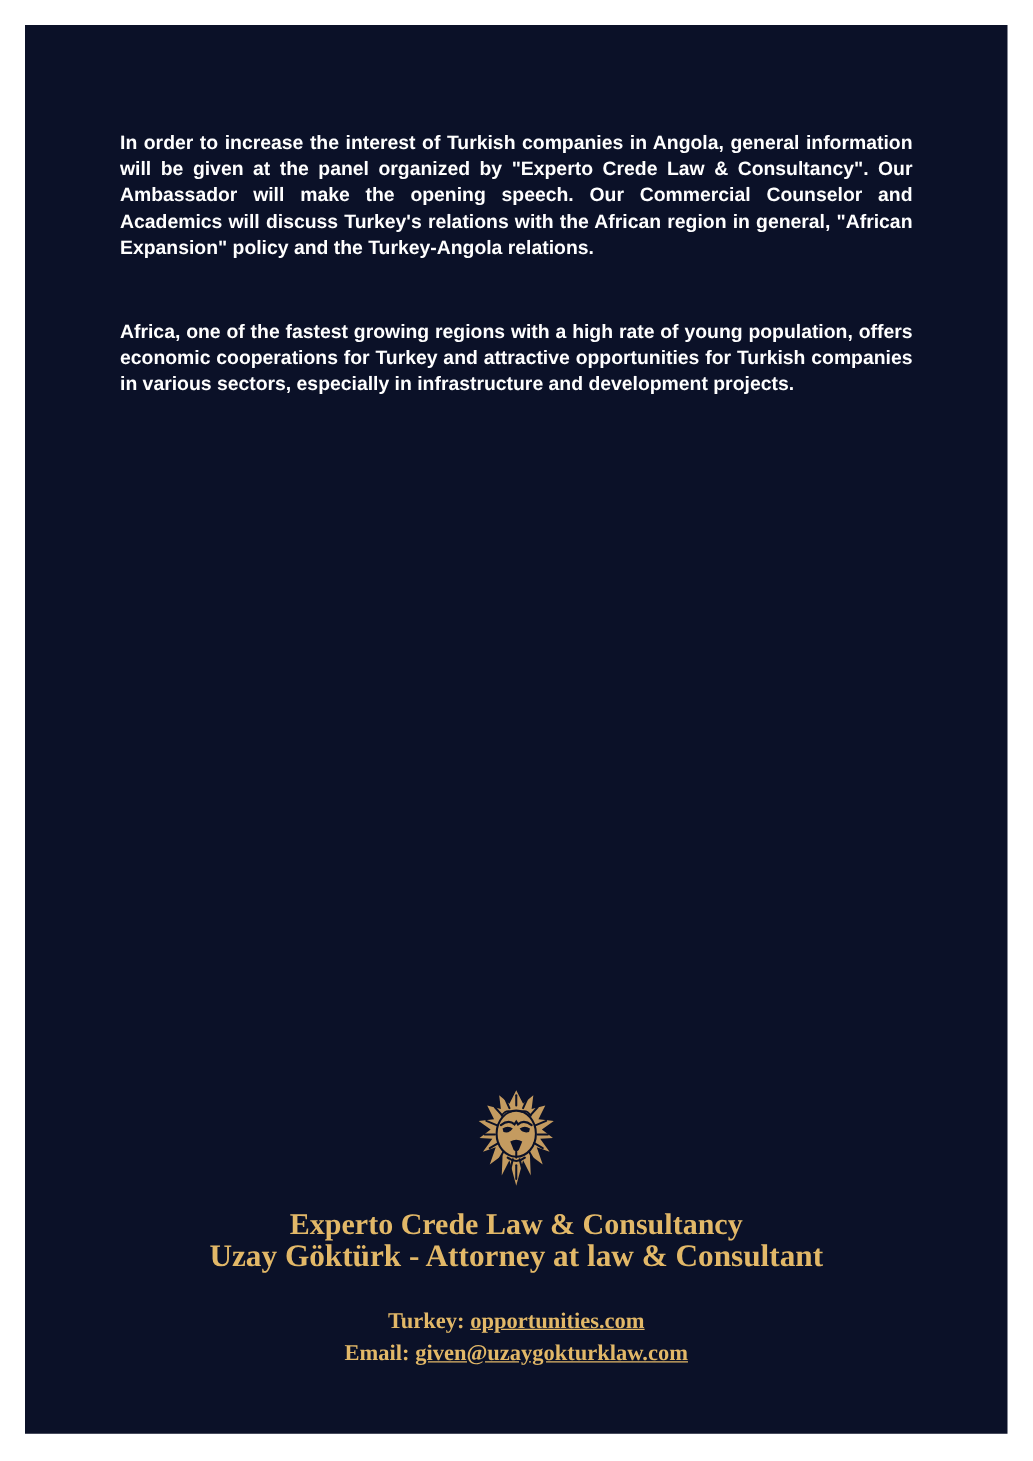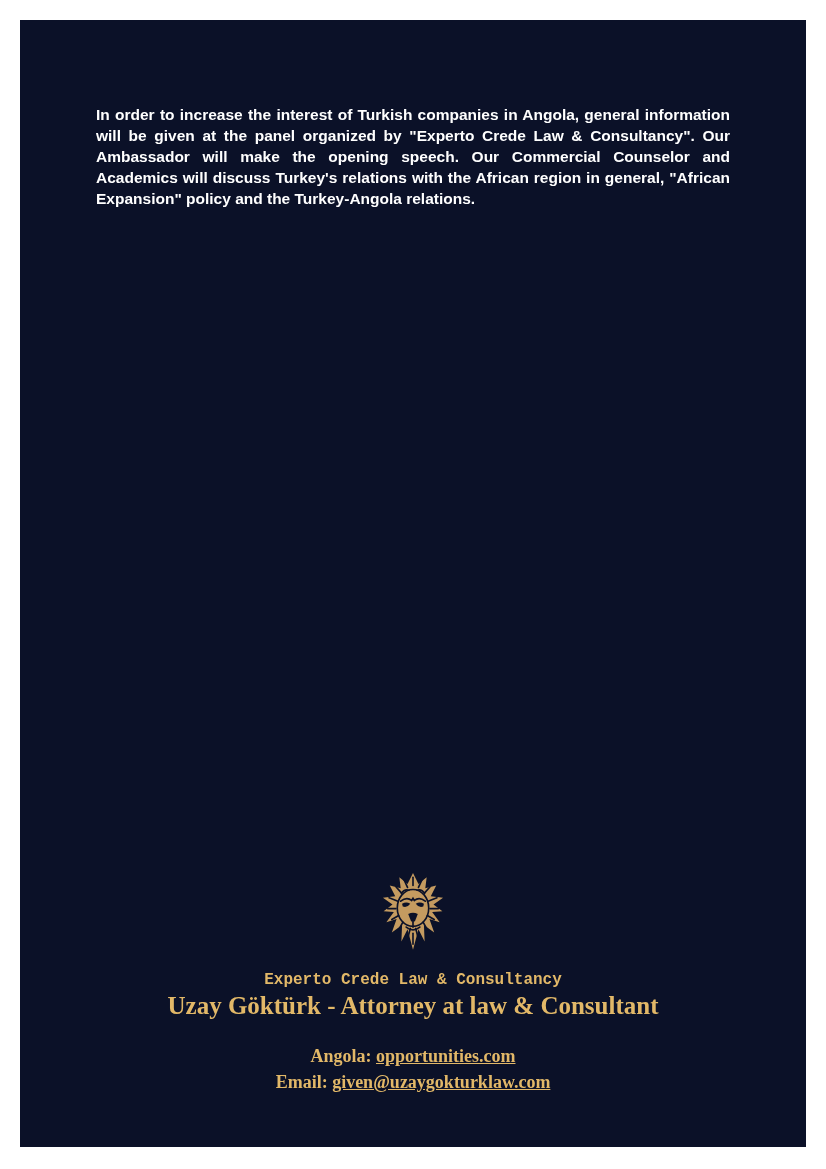--- a/index.html
+++ b/index.html
@@ -37,23 +37,23 @@
     left: 0; right: 0; bottom: 52px;
     text-align: center;
   }
   .lion {
     display: inline-block;
     width: 72px; height: 82px;
     line-height: 0;
   }
   .company {
     margin-top: 12px;
-    font-family: Liberation Mono, monospace;
+    font-family: Liberation Serif, serif;
     font-weight: 700;
-    font-size: 16px;
+    font-size: 24px;
     line-height: 26px;
     color: #e2b868;
   }
   .person {
     font-family: "Liberation Serif", serif;
     font-weight: 700;
     font-size: 25px;
     line-height: 26px;
     color: #e2b868;
   }
@@ -72,20 +72,21 @@
   }
 </style>
 </head>
 <body>
 
 <div class="page">
   <div class="panel">
 
     <div class="content">
       <p class="para">In order to increase the interest of Turkish companies in Angola, general information will be given at the panel organized by "Experto Crede Law &amp; Consultancy". Our Ambassador will make the opening speech. Our Commercial Counselor and Academics will discuss Turkey's relations with the African region in general, "African Expansion" policy and the Turkey-Angola relations.</p>
+      <p class="para">Africa, one of the fastest growing regions with a high rate of young population, offers economic cooperations for Turkey and attractive opportunities for Turkish companies in various sectors, especially in infrastructure and development projects.</p>
     </div>
 
     <div class="footer">
       <span class="lion">
         <svg viewBox="0 0 100 120" width="72" height="82" xmlns="http://www.w3.org/2000/svg">
 
           <polygon fill="#c49b60" points="
             50,6 58,22 70,12 68,28 84,24 76,40 94,42 80,52
             93,62 78,63 89,78 74,73 81,93 66,82 67,106 58,88
             50,118 42,88 33,106 34,82 19,93 26,73 11,78 22,63
@@ -125,21 +126,21 @@
           <path d="M50,78 L50,85" stroke="#0b1128" stroke-width="2.4" stroke-linecap="round"></path>
           <path d="M40,85 Q50,93 60,85" fill="none" stroke="#0b1128" stroke-width="2.4" stroke-linecap="round"></path>
         </svg>
       </span>
 
       <div class="company">Experto Crede Law &amp; Consultancy</div>
       <div class="person">Uzay Göktürk - Attorney at law &amp; Consultant</div>
 
       <div class="contact">
         <div class="contact-line">
-          <span>Angola:</span>
+          <span>Turkey:</span>
           <a class="link">opportunities.com</a>
         </div>
         <div class="contact-line">
           <span>Email:</span>
           <a class="link">given@uzaygokturklaw.com</a>
         </div>
       </div>
     </div>
 
   </div>

